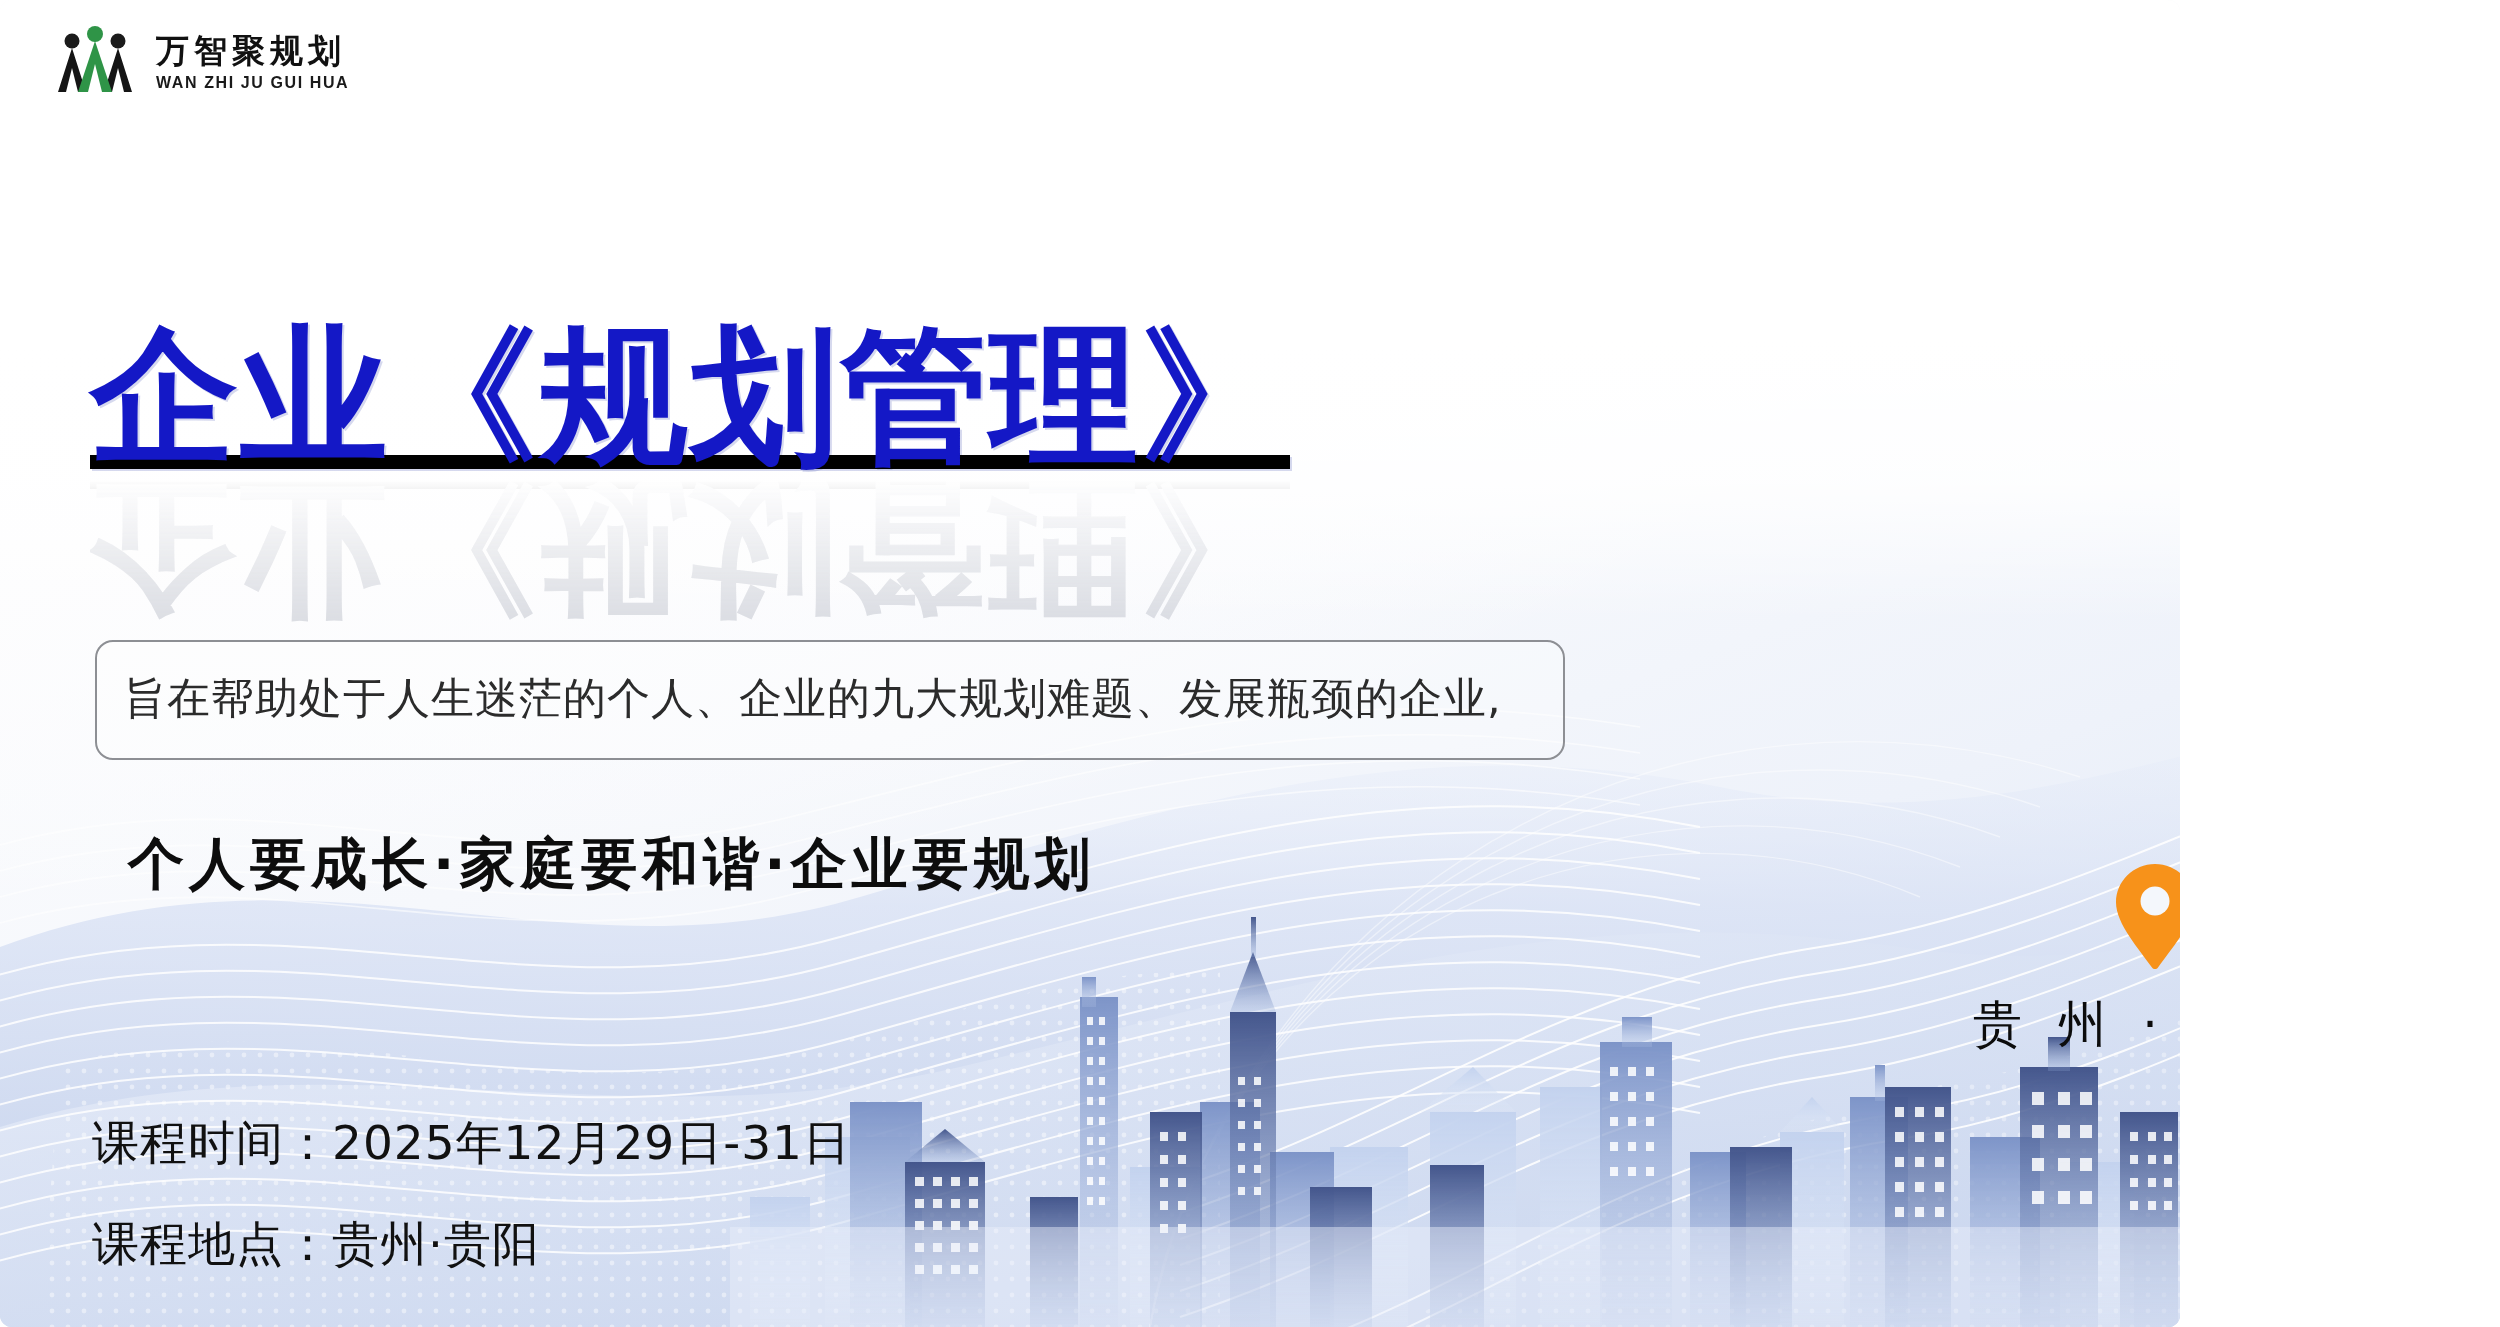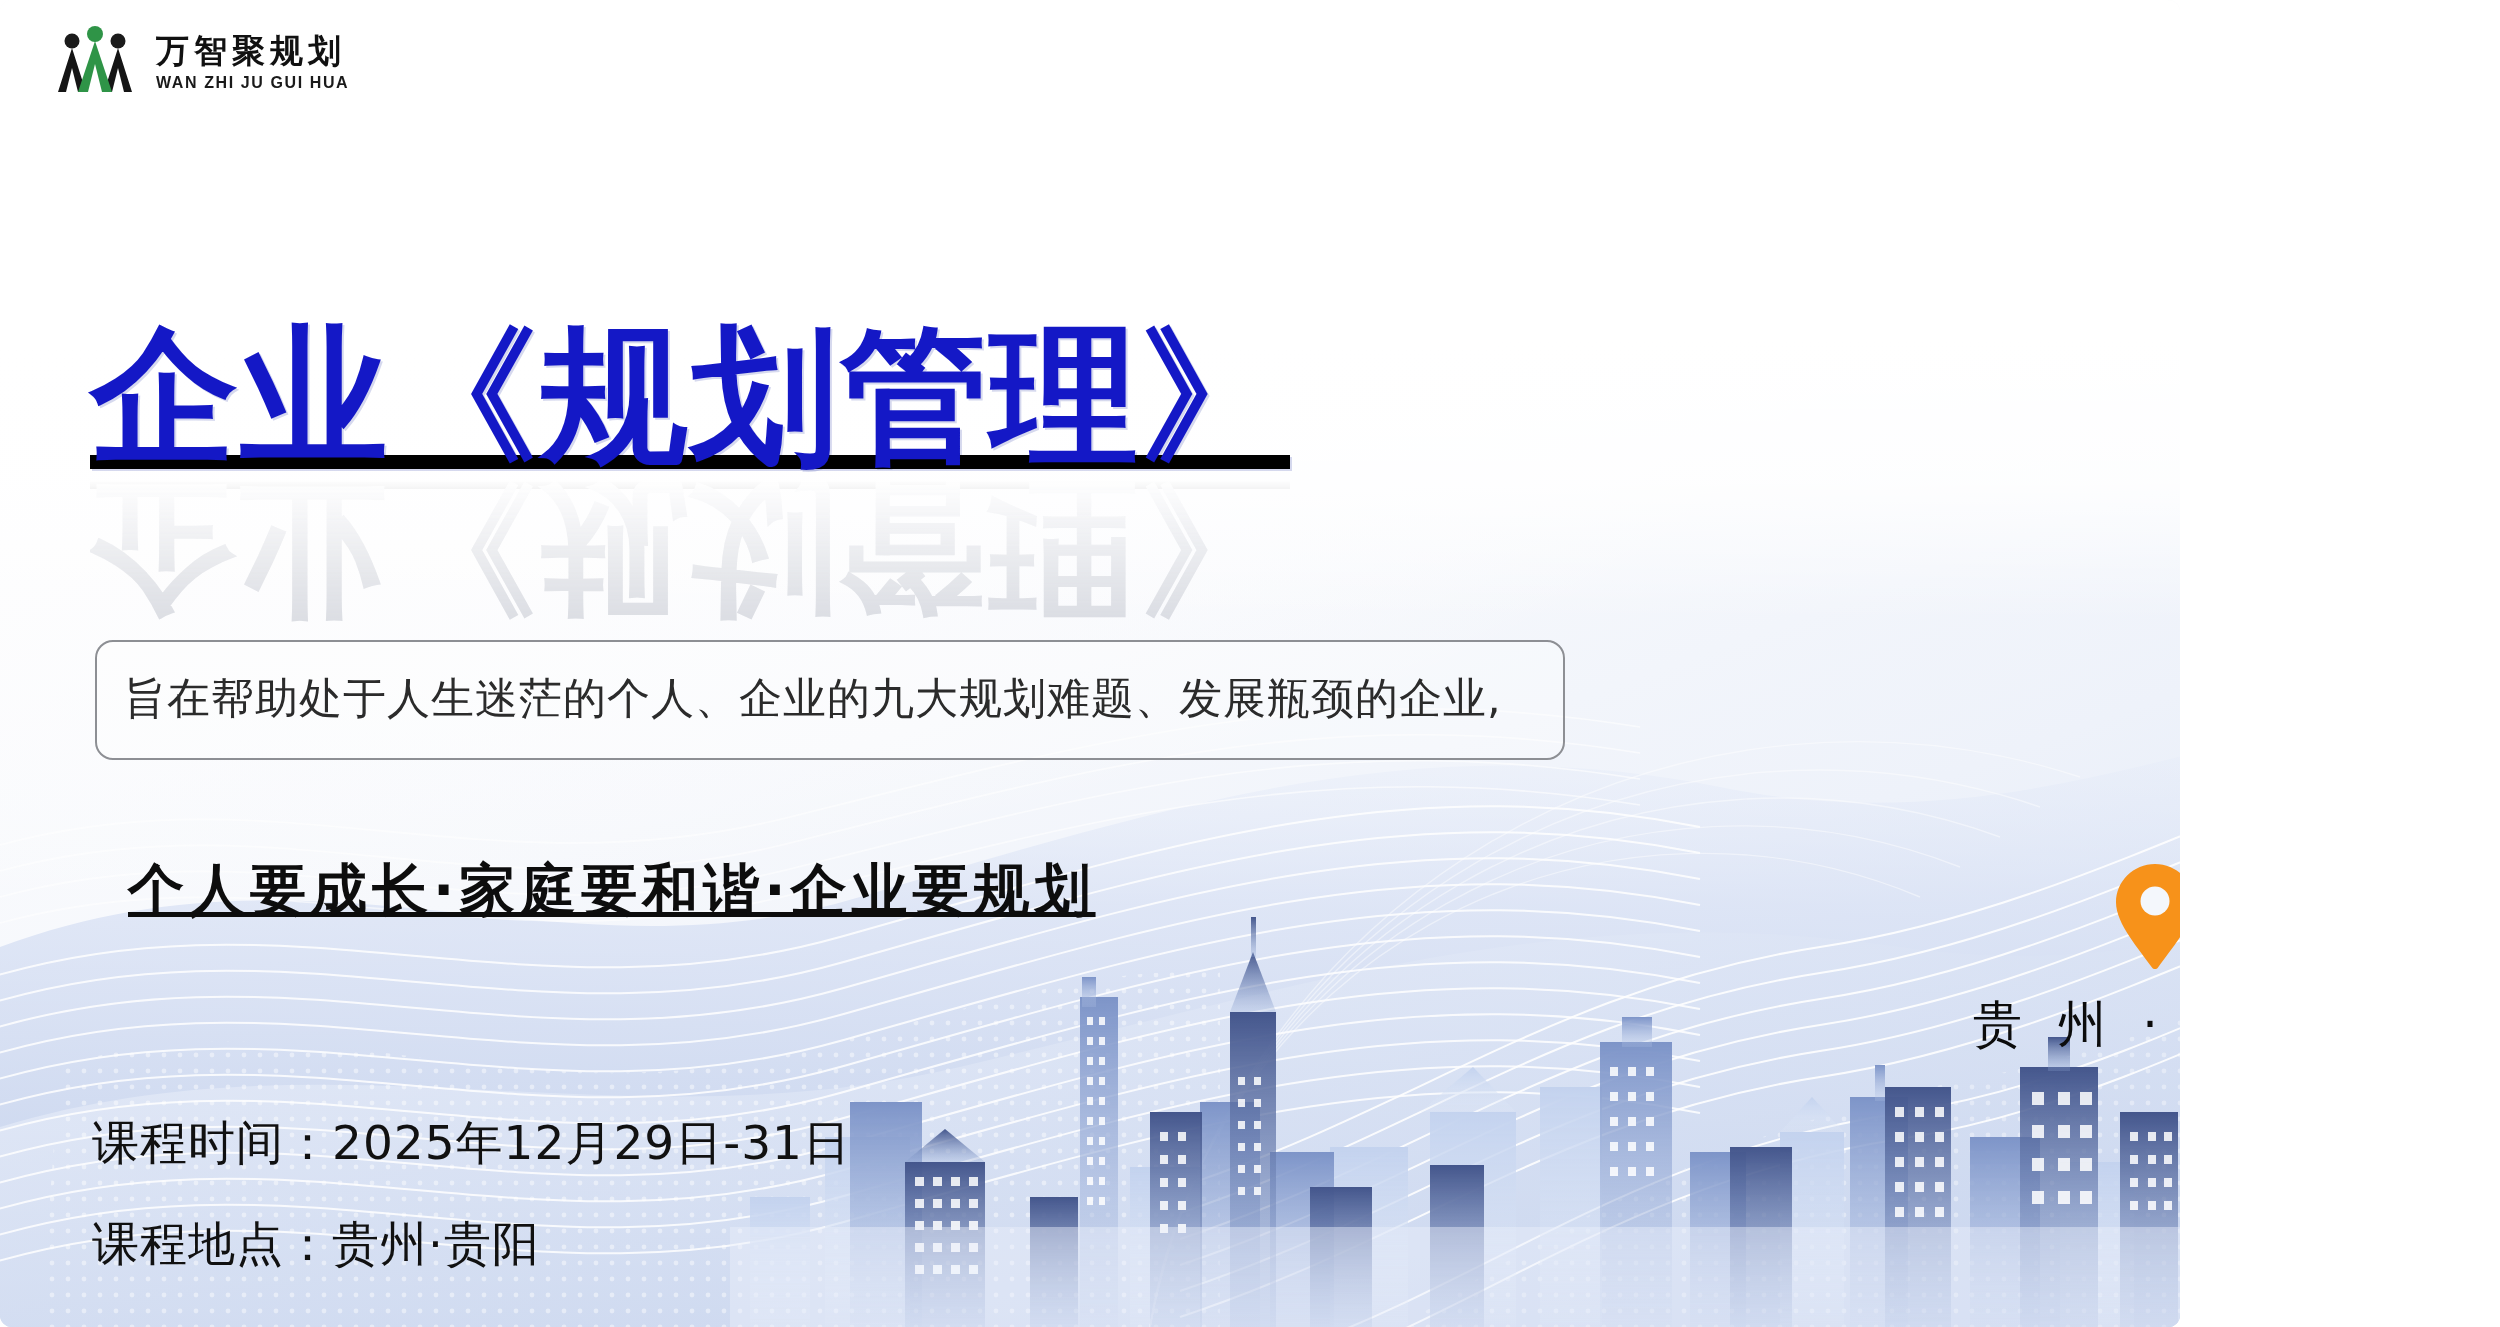--- a/index.html
+++ b/index.html
@@ -63,23 +63,23 @@
     padding:22px 26px 24px 26px;
     background:rgba(255,255,255,0.30);
   }
   .desc-line{
     font-family:"DejaVu Sans","Liberation Sans",sans-serif;
     font-size:43px;color:#2b2b2b;line-height:1.62;letter-spacing:1px;white-space:nowrap;
   }
 
   
   .slogan{
-    position:absolute;left:128px;top:853px;
-    font-family:"DejaVu Sans","Liberation Sans",sans-serif;
-    font-size:56px;font-weight:700;color:#0d0d0d;letter-spacing:5px;white-space:nowrap;text-decoration:underline;
+    position:absolute;left:128px;top:827px;
+    font-family:"DejaVu Sans","Liberation Sans",sans-serif;
+    font-size:56px;font-weight:700;color:#0d0d0d;letter-spacing:5px;white-space:nowrap;
   }
 
   
   .meta{position:absolute;left:92px;top:1112px;}
   .meta-line{
     font-family:"DejaVu Sans","Liberation Sans",sans-serif;
     font-size:47px;color:#111;letter-spacing:1px;white-space:nowrap;margin-bottom:38px;
   }
   .meta-line:last-child{margin-bottom:0;}
 

